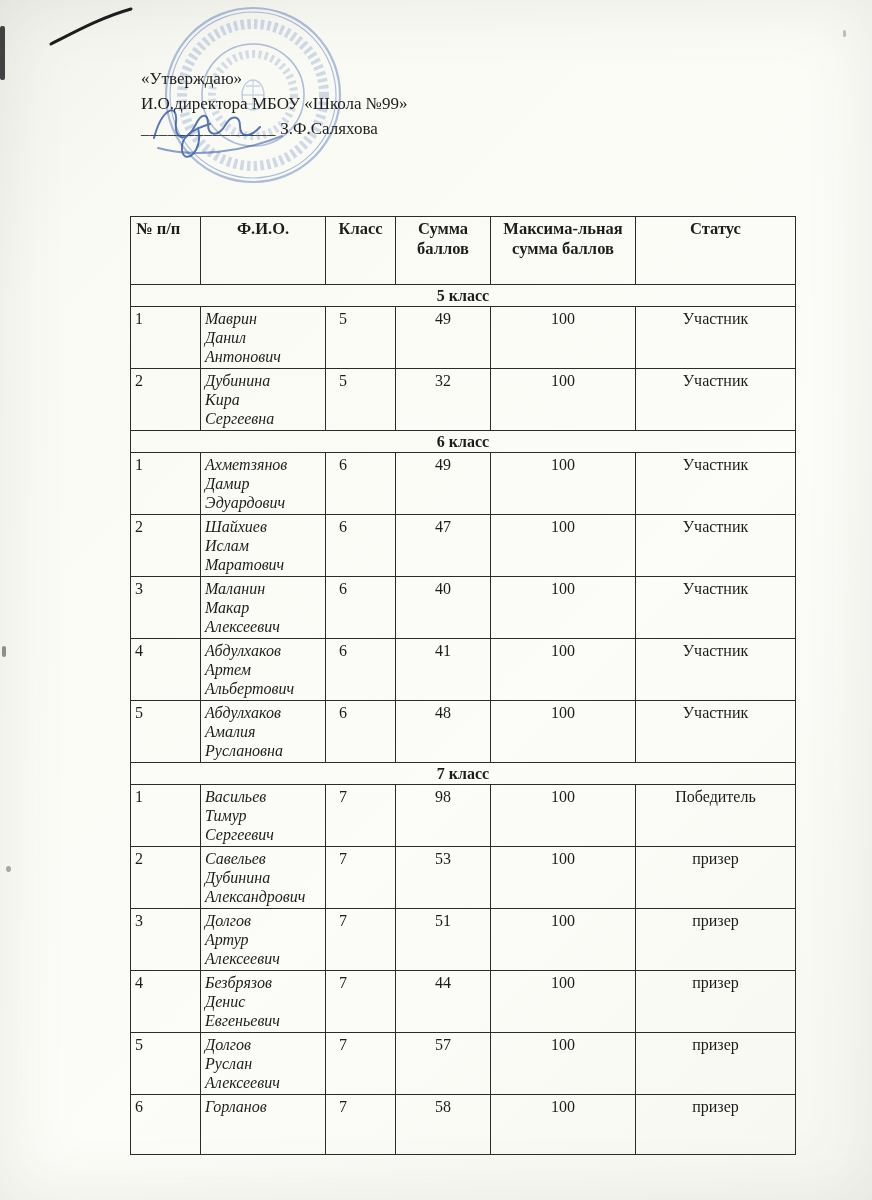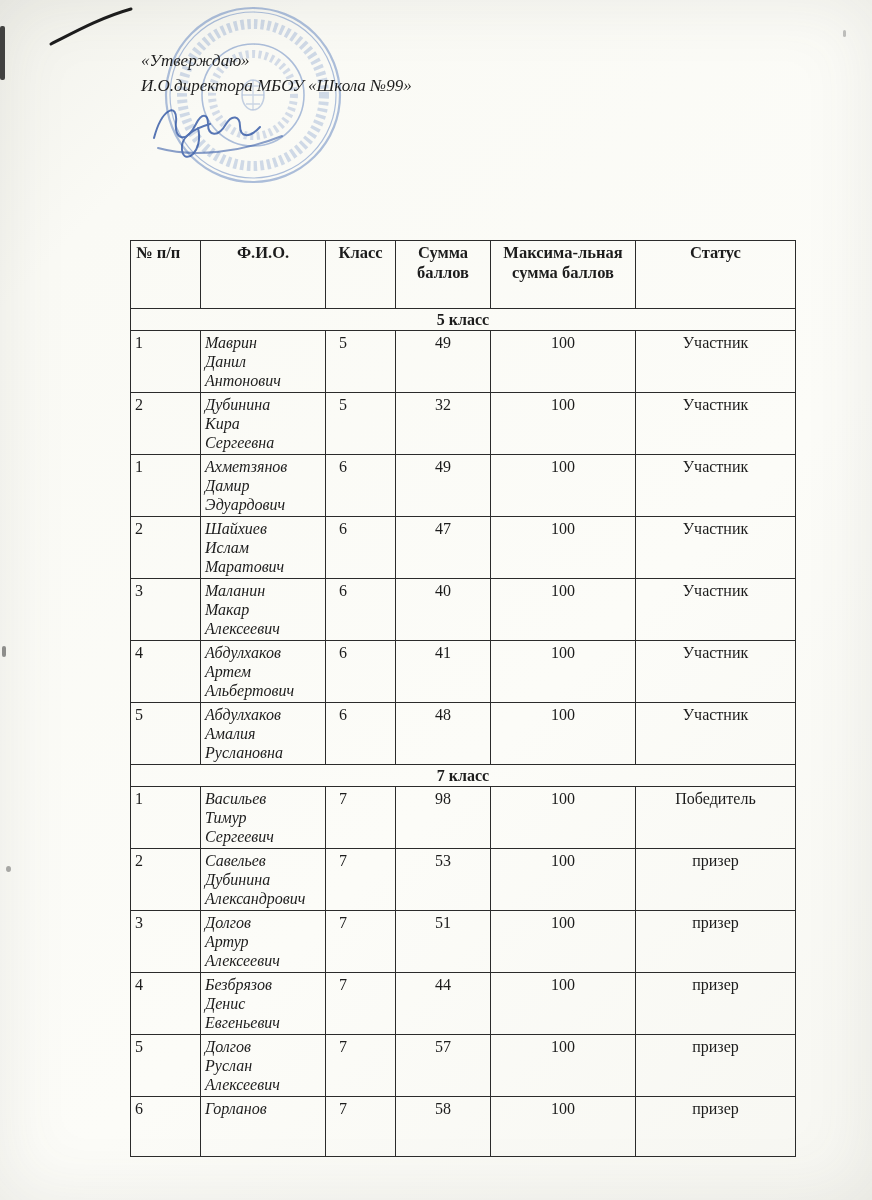--- a/index.html
+++ b/index.html
@@ -13,38 +13,38 @@
   }
 
   
   .edge-sliver { position:absolute; left:0; top:26px; width:5px; height:54px; background:#232323; opacity:.85; border-radius:2px; }
   .speck-1 { position:absolute; left:2px; top:646px; width:4px; height:11px; background:#3a3a3a; opacity:.55; border-radius:2px; }
   .speck-2 { position:absolute; left:6px; top:866px; width:5px; height:6px; background:#4a4a4a; opacity:.45; border-radius:50%; }
   .speck-3 { position:absolute; right:26px; top:30px; width:3px; height:7px; background:#555; opacity:.35; border-radius:2px; }
   .pen-mark { position:absolute; left:45px; top:4px; }
 
   
-  .approval { position:absolute; left:141px; top:48px; font-size:17px; line-height:25px; z-index:2;font-style:italic; }
+  .approval { position:absolute; left:141px; top:66px; font-size:17px; line-height:25px; z-index:2; }
   .sig-line-text { letter-spacing:.5px; }
 
   
   .stamp { position:absolute; left:158px; top:0px; opacity:.45; z-index:1; }
   .signature { position:absolute; left:146px; top:94px; opacity:.8; z-index:3; }
 
   
   .doc-title {
     position:absolute; left:130px; top:176px; width:665px;
     text-align:center; font-weight:bold; font-size:17.5px; letter-spacing:.2px;
     white-space:nowrap;
   }
   .doc-title .underlined { text-decoration:underline; }
 
   
   table.protocol {
-    position:absolute; left:130px; top:240px; width:665px;
+    position:absolute; left:130px; top:216px; width:665px;
     border-collapse:collapse; table-layout:fixed;
     font-size:16px; line-height:19px; color:#1c1c1c;
   }
   .protocol td, .protocol th { border:1.2px solid #2b2b2b; vertical-align:top; padding:2px 4px; }
   .protocol th { font-weight:bold; text-align:center; height:68px; font-size:16.5px; line-height:20px; }
   .protocol th.th-left { text-align:left; padding-left:5px; }
   .protocol .section-cell { text-align:center; font-weight:bold; height:22px; padding:1px 16px; line-height:19px; }
   .protocol .td-num { text-align:left; }
   .protocol .td-fio { white-space:pre-line;font-style:italic; }
   .protocol .td-grade { text-align:left; padding-left:13px; }
@@ -72,20 +72,24 @@
       <circle cx="95" cy="95" r="51" stroke-width="1.6"></circle>
       <circle cx="95" cy="95" r="41" stroke-width="8" stroke-dasharray="3 3.4" opacity="0.5"></circle>
       <ellipse cx="95" cy="95" rx="11" ry="15" stroke-width="1.6" opacity="0.7"></ellipse>
       <path d="M84,95 h22 M95,80 v30 M88,86 h14 M88,104 h14" stroke-width="1.3" opacity="0.6"></path>
     </g>
   </svg>
 
   <div class="approval">
     <div>«Утверждаю»</div>
     <div>И.О.директора МБОУ «Школа №99»</div>
+    <div>
+      <span class="sig-line-text">_______________</span>
+      <span>З.Ф.Саляхова</span>
+    </div>
   </div>
 
   <svg class="signature" width="150" height="78" viewBox="0 0 150 78">
     <g fill="none" stroke="#2f55a4" stroke-width="2" stroke-linecap="round">
       <path d="M8,44 C16,14 32,8 30,28 C28,46 40,50 50,30 C56,18 62,20 62,30 C62,42 72,44 80,30 C86,20 94,22 94,32 C94,44 104,44 114,33"></path>
       <path d="M52,34 C58,58 38,72 36,56 C34,42 50,34 64,30"></path>
       <path d="M12,54 C48,64 96,58 136,42" opacity="0.7"></path>
     </g>
   </svg>
 
@@ -126,20 +130,23 @@
         <tr class="data-row">
           <td class="td-num">2</td>
           <td class="td-fio">Дубинина
 Кира
 Сергеевна</td>
           <td class="td-grade">5</td>
           <td class="td-center">32</td>
           <td class="td-center">100</td>
           <td class="td-center">Участник</td>
         </tr>
+        <tr>
+          <td colspan="6" class="section-cell">6 класс</td>
+        </tr>
         <tr class="data-row">
           <td class="td-num">1</td>
           <td class="td-fio">Ахметзянов
 Дамир
 Эдуардович</td>
           <td class="td-grade">6</td>
           <td class="td-center">49</td>
           <td class="td-center">100</td>
           <td class="td-center">Участник</td>
         </tr>

